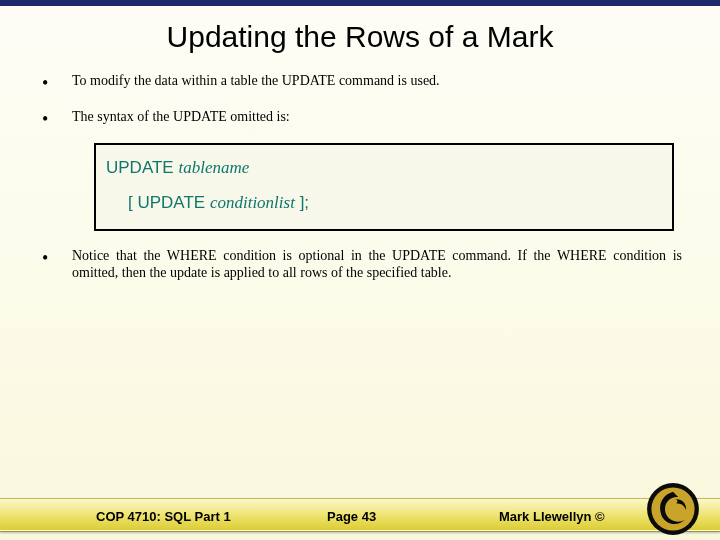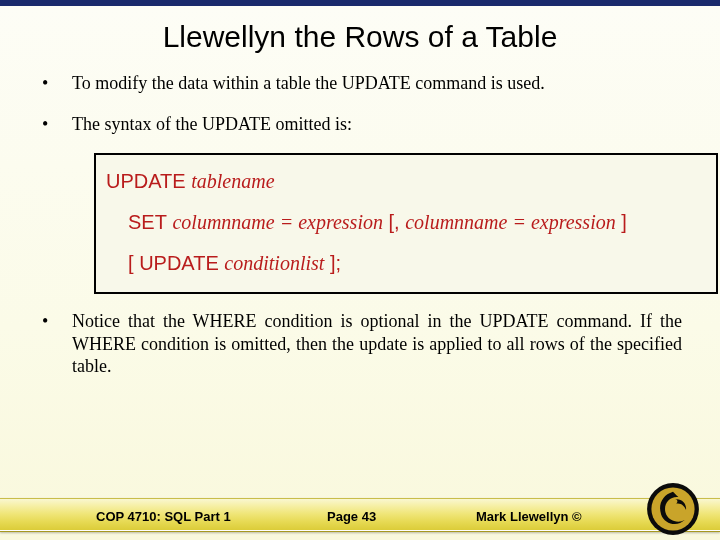--- a/index.html
+++ b/index.html
@@ -23,47 +23,47 @@
     font-family: Arial, Helvetica, sans-serif;
     color: #000;
     padding: 14px 20px 18px;
     font-weight: 400;
   }
   .content {
     padding: 0 38px 0 38px;
   }
   ul.bullets {
     list-style: none;
-    font-size: 18px;
+    font-size: 14px;
     color: #000;
   }
   ul.bullets > li {
     position: relative;
     padding-left: 34px;
     margin-bottom: 18px;
     text-align: justify;
     line-height: 1.25;
   }
   ul.bullets > li::before {
     content: "•";
     position: absolute;
     left: 4px;
     top: 0;
     font-size: 18px;
   }
   .syntax-box {
     margin: 6px 0 16px 56px;
-    width: 624px;
+    width: 580px;
     border: 2px solid #000;
     background: #f8f8ea;
     padding: 6px 10px 8px 10px;
     font-family: Arial, Helvetica, sans-serif;
-    font-size: 20px;
+    font-size: 17px;
     line-height: 2.05;
-    color: #b91c1c;
+    color: #0f766e;
   }
   .syntax-box .kw { font-weight: 400; font-family: Arial, sans-serif; }
   .syntax-box .sans { font-family: Arial, sans-serif; }
   .syntax-box .ital { font-style: italic; font-family: "Times New Roman", serif; }
   .syntax-box .line1 { padding-left: 0; }
   .syntax-box .line2 { padding-left: 22px; }
   .syntax-box .line3 { padding-left: 22px; }
 
   .footer-wrap {
     position: absolute;
@@ -86,60 +86,49 @@
   .footer-text {
     position: absolute;
     bottom: 16px;
     font-family: Arial, Helvetica, sans-serif;
     font-size: 13px;
     font-weight: bold;
     color: #000;
   }
   .ft-left  { left: 96px; }
   .ft-mid   { left: 327px; }
-  .ft-right { left: 476px; }
+  .ft-right { left: 499px; }
 
   .logo {
     position: absolute;
     right: 20px;
     bottom: 4px;
     width: 54px;
     height: 54px;
   }
   .logo svg { width: 54px; height: 54px; display: block; }
 </style>
 </head>
 <body>
 
 <div class="slide">
 
-  <h1 class="title">Llewellyn the Rows of a Table</h1>
+  <h1 class="title">Updating the Rows of a Mark</h1>
 
   <div class="content">
     <ul class="bullets">
       <li>To modify the data within a table the UPDATE command is used.</li>
       <li>The syntax of the UPDATE omitted is:</li>
     </ul>
 
     <div class="syntax-box">
       <div class="line1">
         <span class="kw">UPDATE</span>
         <span> </span>
         <span class="ital">tablename</span>
-      </div>
-      <div class="line2">
-        <span class="kw">SET</span>
-        <span> </span>
-        <span class="ital">columnname = expression</span>
-        <span> </span>
-        <span class="sans">[,</span>
-        <span> </span>
-        <span class="ital">columnname = expression</span>
-        <span> </span>
-        <span class="sans">]</span>
       </div>
       <div class="line3">
         <span class="sans">[</span>
         <span> </span>
         <span class="kw">UPDATE</span>
         <span> </span>
         <span class="ital">conditionlist</span>
         <span> </span>
         <span class="sans">];</span>
       </div>

